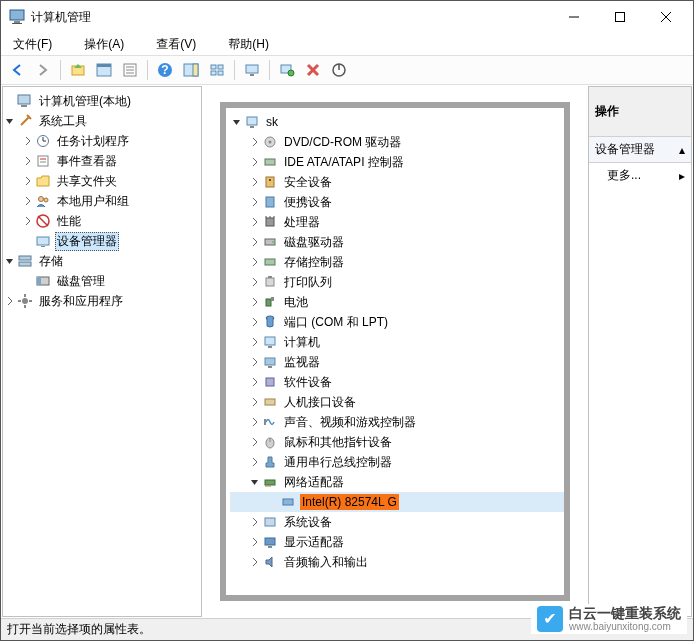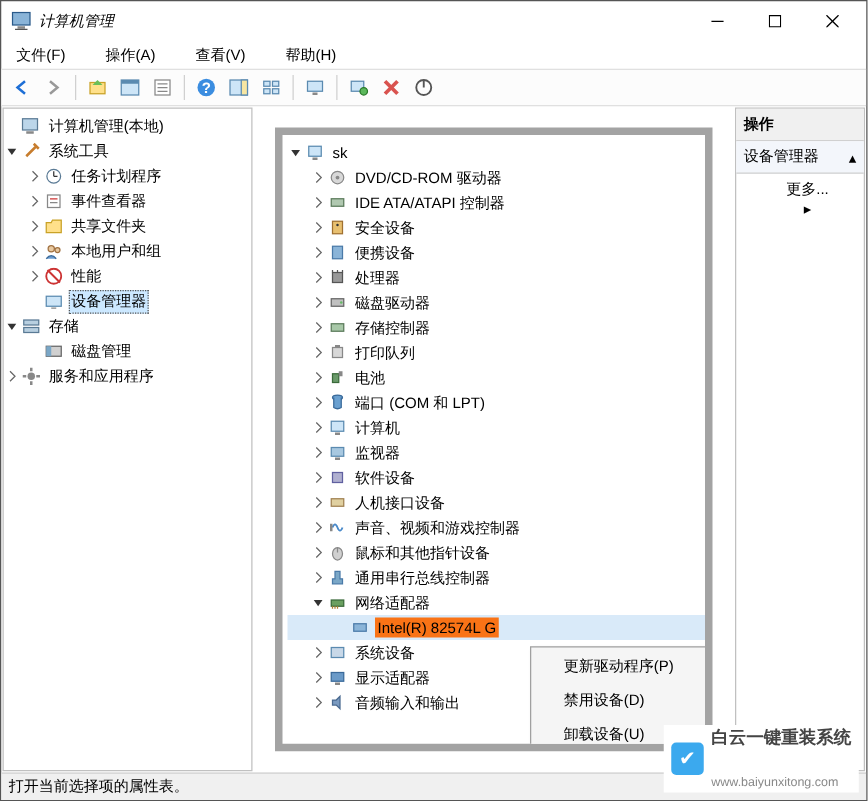--- a/index.html
+++ b/index.html
@@ -1,17 +1,17 @@
 <!DOCTYPE html>
 <html><head>
 <meta charset="utf-8">
 <style>
 * { box-sizing: border-box; margin: 0; padding: 0; font-family: "Microsoft YaHei", "Segoe UI", sans-serif; font-size: 12px; }
 body { background: #fff; width: 694px; height: 641px; overflow: hidden; border: 1px solid #555; position: relative; }
-.titlebar { height: 32px; display: flex; align-items: center; padding: 0 4px; font-style: italic; }
+.titlebar { height: 32px; display: flex; align-items: center; padding: 0 4px; }
 .titlebar .ticon { width: 16px; height: 16px; margin: 0 6px 0 4px; }
 .titlebar .title { flex: 1; font-size: 12px; }
 .titlebar .wbtn { width: 46px; height: 30px; display: flex; align-items: center; justify-content: center; }
 
 .menubar { height: 22px; display: flex; align-items: center; padding: 0 4px; gap: 16px; }
 .menubar .mitem { padding: 2px 8px; }
 
 .toolbar { height: 30px; display: flex; align-items: center; padding: 2px 4px; gap: 2px; border-top: 1px solid #e0e0e0; border-bottom: 1px solid #e0e0e0; background: #fcfcfc; }
 .toolbar .tbtn { width: 24px; height: 24px; display: flex; align-items: center; justify-content: center; border-radius: 2px; }
 .toolbar .sep { width: 1px; height: 20px; background: #d0d0d0; margin: 0 3px; }
@@ -25,34 +25,34 @@
 .tree-row { display: flex; align-items: center; height: 20px; white-space: nowrap; cursor: default; }
 .tree-row .exp { width: 14px; height: 14px; display: flex; align-items: center; justify-content: center; flex-shrink: 0; }
 .tree-row .ic { width: 16px; height: 16px; margin-right: 4px; flex-shrink: 0; display: flex; align-items: center; justify-content: center; }
 .tree-row .lbl { padding: 1px 2px; }
 .tree-row.selected .lbl { background: #cce8ff; border: 1px dotted #555; padding: 0 1px; }
 .tree-row.highlighted { background: #d9eaf9; }
 .tree-row.highlighted .lbl { background: #f97316; }
 
 .ind { display: inline-block; flex-shrink: 0; }
 
-.actions-header { background: #f0f0f0; padding: 4px 6px; font-weight: 600; border-bottom: 1px solid #d0d0d0; }
+.actions-header { background: #f0f0f0; padding: 16px 6px; font-weight: 600; border-bottom: 1px solid #d0d0d0; }
 .actions-sub { background: #f3f6fb; padding: 4px 6px; border-bottom: 1px solid #d0d0d0; display: flex; justify-content: space-between; align-items: center; }
-.actions-item { padding: 4px 6px 4px 18px; display: flex; justify-content: space-between; align-items: center; flex-direction: column; }
+.actions-item { padding: 4px 6px 4px 18px; display: flex; justify-content: space-between; align-items: center; }
 
 .statusbar { height: 22px; border-top: 1px solid #d0d0d0; padding: 2px 6px; display: flex; background: #f0f0f0; }
 
 .ctxmenu { position: absolute; background: #f5f5f5; border: 1px solid #a0a0a0; box-shadow: 2px 2px 4px rgba(0,0,0,0.25); padding: 2px; min-width: 165px; }
 .ctxmenu .citem { padding: 5px 20px 5px 24px; white-space: nowrap; }
 .ctxmenu .csep { height: 1px; background: #c0c0c0; margin: 3px 1px; }
 
 .watermark { position: absolute; right: 6px; bottom: 6px; display: flex; align-items: center; gap: 6px; background: #fff; padding: 2px 6px; }
 .watermark .wlogo { width: 26px; height: 26px; background: #3ba9ee; border-radius: 4px; display: flex; align-items: center; justify-content: center; color: #fff; font-size: 16px; }
 .watermark .wtxt { font-size: 14px; font-weight: 600; color: #444; line-height: 1.1; }
-.watermark .wurl { font-size: 10px; color: #888; margin-top: 24px; }
+.watermark .wurl { font-size: 10px; color: #888; }
 
 svg { display: block; }
 </style>
 </head>
 <body>
 
 <div class="titlebar">
   <span class="ticon">
     <svg width="16" height="16">
         <rect x="1" y="1" width="14" height="10" fill="#8ab4d8" stroke="#2a5a8a"></rect>
@@ -666,28 +666,20 @@
           </span>
           <span class="ic">
             <svg width="14" height="14">
               <path d="M3 5 L6 5 L9 2 L9 12 L6 9 L3 9 Z" fill="#7a9ac0" stroke="#4a6a90"></path>
             </svg>
           </span>
           <span class="lbl">音频输入和输出</span>
         </div>
       </div>
 
-    <div class="ctxmenu" style="left:198px; top:409px;">
-      <div class="citem">更新驱动程序(P)</div>
-      <div class="citem">禁用设备(D)</div>
-      <div class="citem">卸载设备(U)</div>
-      <div class="csep"></div>
-      <div class="citem">扫描检测硬件改动(A)</div>
-
-    </div>
   </div>
 
   <div class="pane-right">
     <div class="actions-header">操作</div>
     <div class="actions-sub">
       <span>设备管理器</span>
       <span>▴</span>
     </div>
     <div class="actions-item">
       <span>更多...</span>

